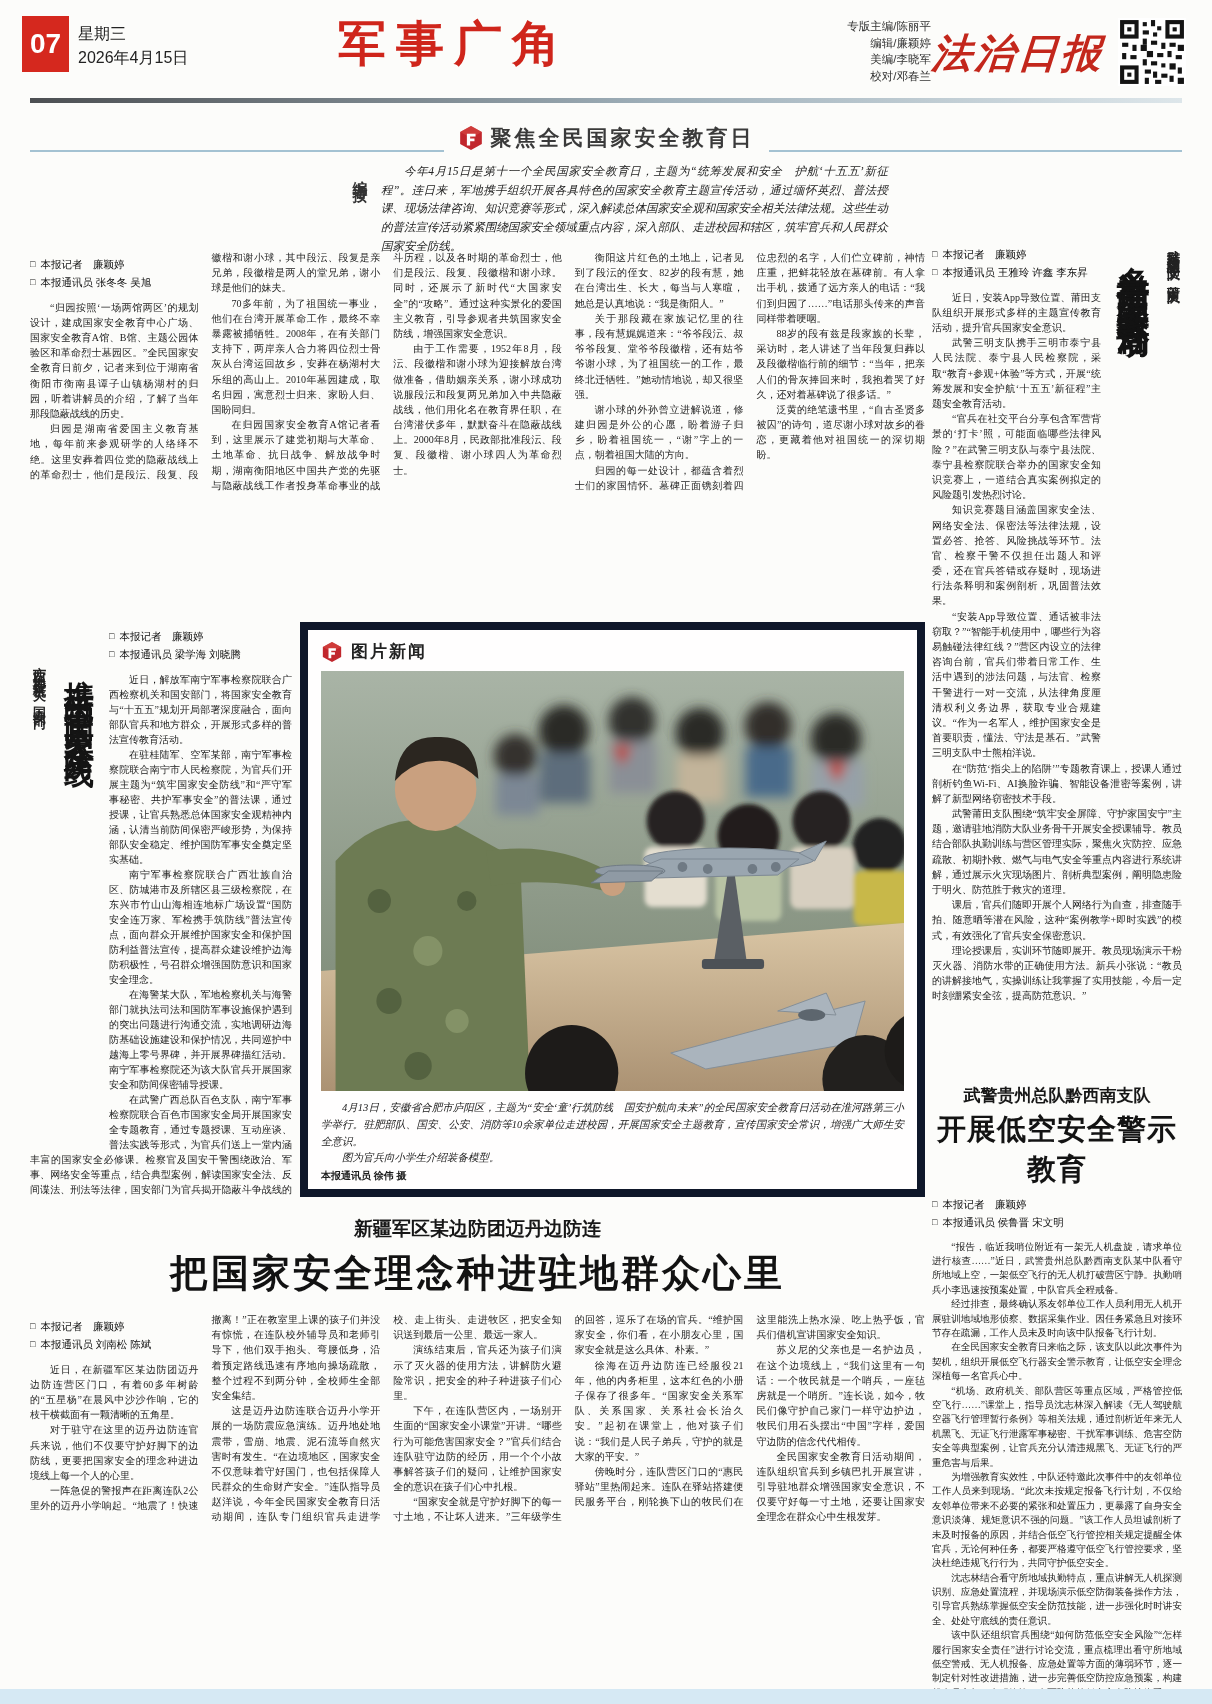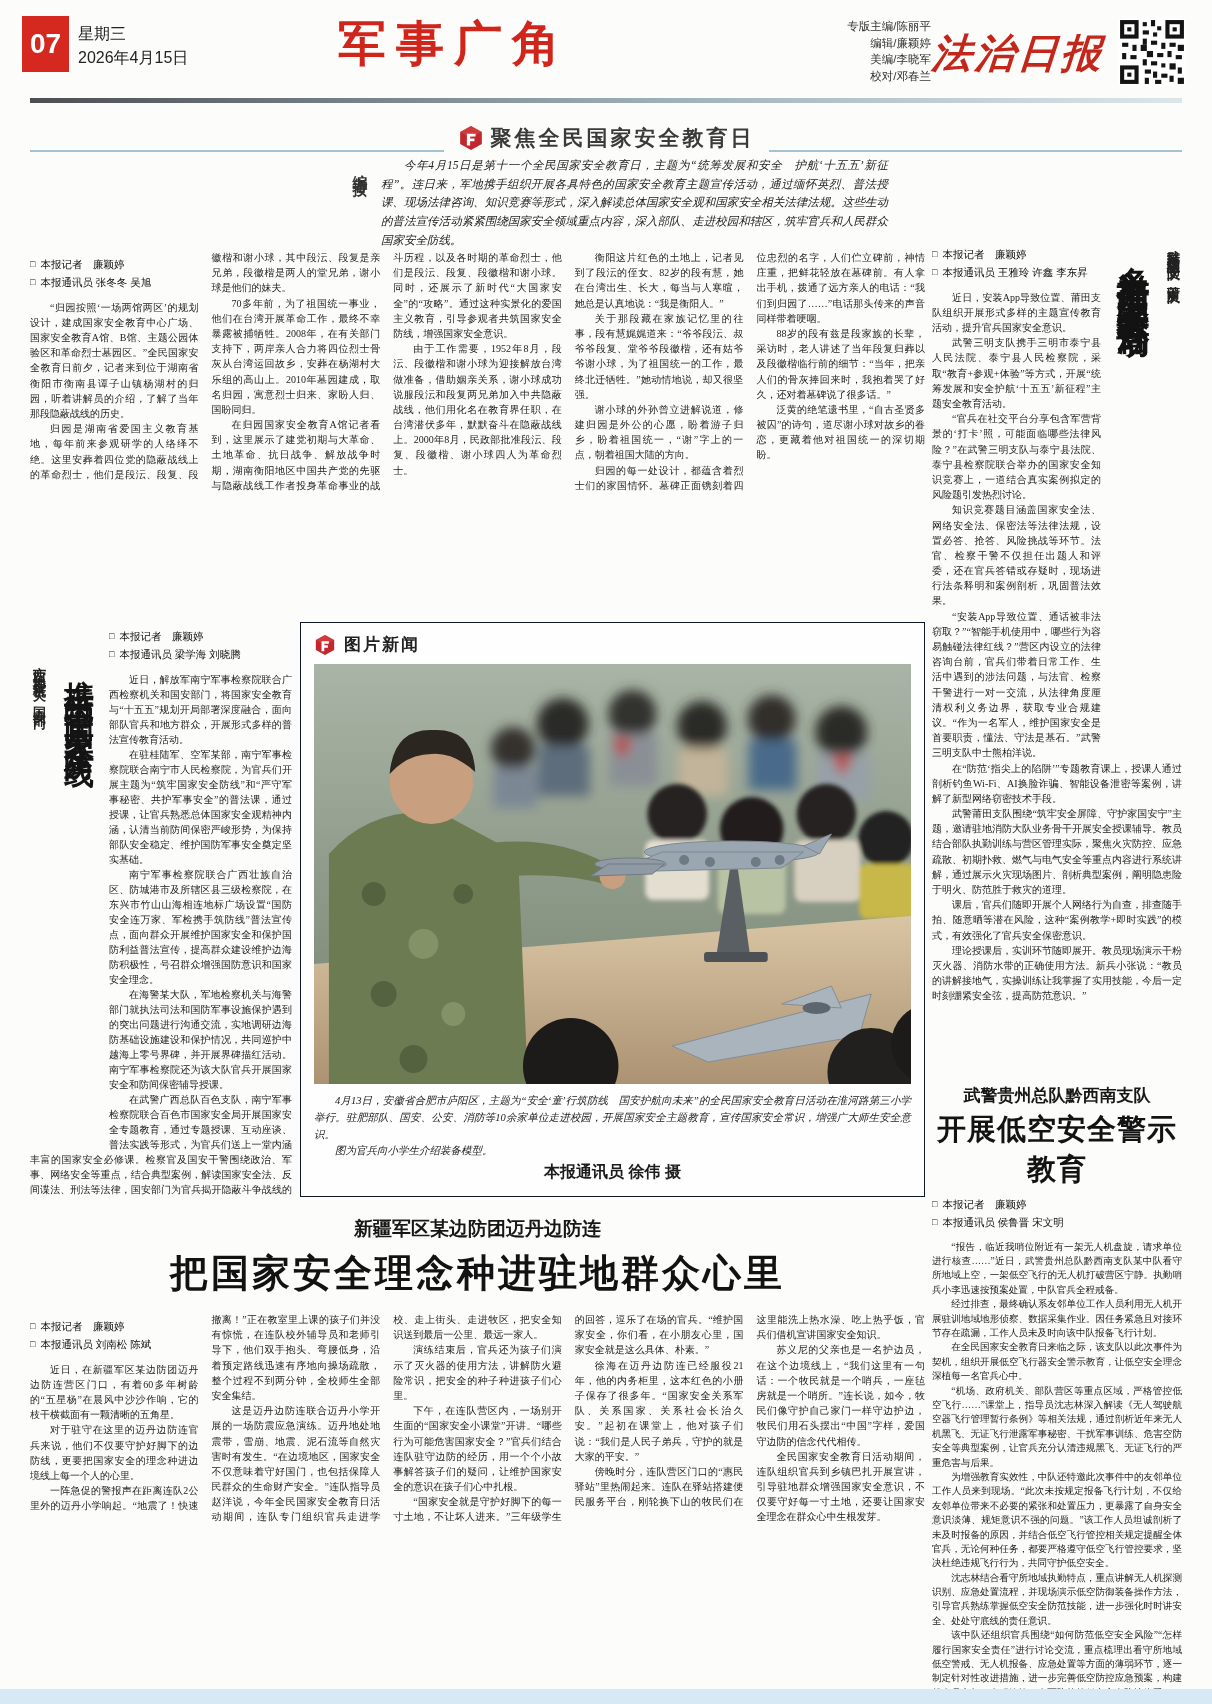--- a/index.html
+++ b/index.html
@@ -26,21 +26,21 @@
 
   
   .banner { position:absolute; top:124px; left:30px; right:30px; display:flex; align-items:flex-end; gap:14px; }
   .banner .line { flex:1; height:2px; background:#a4c2d2; }
   .banner-label { display:flex; align-items:center; gap:7px; }
   .banner-label .txt { font:700 21px "Liberation Sans","DejaVu Sans",sans-serif; letter-spacing:3px; color:#3a3a3a; }
   .cube { width:26px; height:26px; display:block; }
   .cube.small { width:22px; height:22px; }
 
   
-  .editor-note { position:absolute; top:156px; left:350px; width:538px; display:flex; gap:12px; }
+  .editor-note { position:absolute; top:162px; left:350px; width:538px; display:flex; gap:12px; }
   .en-label { writing-mode:vertical-rl; font:700 15px "Liberation Sans","DejaVu Sans",sans-serif; letter-spacing:4px; color:#333; padding-top:6px; }
   .en-text { flex:1; font-style:italic; font-size:11.5px; line-height:1.62; text-align:justify; color:#222; }
   .en-text .para { text-indent:2em; }
 
   
   .byline { margin:6px 0 8px 0; font-size:10.5px; line-height:1.7; font-family:"Liberation Sans","DejaVu Sans",sans-serif; color:#111; }
   .byline .sq { display:inline-block; font-size:9px; transform:translateY(-1px); margin-right:5px; }
 
   
   .main-article { position:absolute; top:236px; left:30px; width:895px; }
@@ -50,29 +50,29 @@
   .para { text-indent:2em; margin:0; }
 
   
   .guangxi { position:absolute; top:622px; left:30px; width:262px; height:575px; overflow:hidden;
              font-size:10px; line-height:1.5; text-align:justify; }
   .gx-vblock { float:left; writing-mode:vertical-rl; text-orientation:mixed; height:482px; margin:34px 10px 8px 0; }
   .gx-headline { font:700 30px "Liberation Sans","DejaVu Sans",sans-serif; letter-spacing:7px; color:#141414; margin-left:10px; }
   .gx-kicker { font:700 13px "Liberation Sans","DejaVu Sans",sans-serif; letter-spacing:3px; color:#222; }
 
   
-  .photo-box { position:absolute; top:622px; left:300px; width:625px; height:575px; border:1px solid #0f172a;
+  .photo-box { position:absolute; top:622px; left:300px; width:625px; height:575px; border:8px solid #0f172a;
                background:#fffefe; padding:10px 13px; }
   .pb-header { display:flex; align-items:center; gap:8px; }
   .pb-header .txt { font:700 17px "Liberation Sans","DejaVu Sans",sans-serif; letter-spacing:2px; color:#222; }
   .photo { margin-top:8px; width:100%; height:420px; background:#8d9a8e; }
   .photo svg { width:100%; height:100%; display:block; }
   .caption { margin-top:9px; font-style:italic; font-size:10.5px; line-height:1.6; text-align:justify; color:#1b1b1b; }
   .caption .para { text-indent:2em; }
-  .credit { text-align:center; font-size:16px; font-weight:700; margin-top:2px; font-family:"Liberation Sans","DejaVu Sans",sans-serif; }
+  .credit { text-align:left; font-size:10px; font-weight:700; margin-top:2px; font-family:"Liberation Sans","DejaVu Sans",sans-serif; }
 
   
   .right-rail { position:absolute; top:240px; left:932px; width:250px; }
   .fujian { position:relative; height:836px; overflow:hidden; font-size:10px; line-height:1.52; text-align:justify; }
   .fj-vblock { float:right; writing-mode:vertical-rl; text-orientation:mixed; height:505px; margin:0 0 10px 9px; }
   .fj-kicker { font:700 13px "Liberation Sans","DejaVu Sans",sans-serif; letter-spacing:2px; color:#222; }
   .fj-headline { font:700 33px "Liberation Sans","DejaVu Sans",sans-serif; letter-spacing:5px; color:#131313; margin-right:9px; }
   .guizhou { margin-top:8px; font-size:9.6px; line-height:1.5; text-align:justify; }
   .gz-kicker { text-align:center; font:700 17px "Liberation Sans","DejaVu Sans",sans-serif; color:#171717; }
   .gz-headline { text-align:center; font:700 29px "Liberation Sans","DejaVu Sans",sans-serif; letter-spacing:1px; color:#131313; margin-top:3px; }

